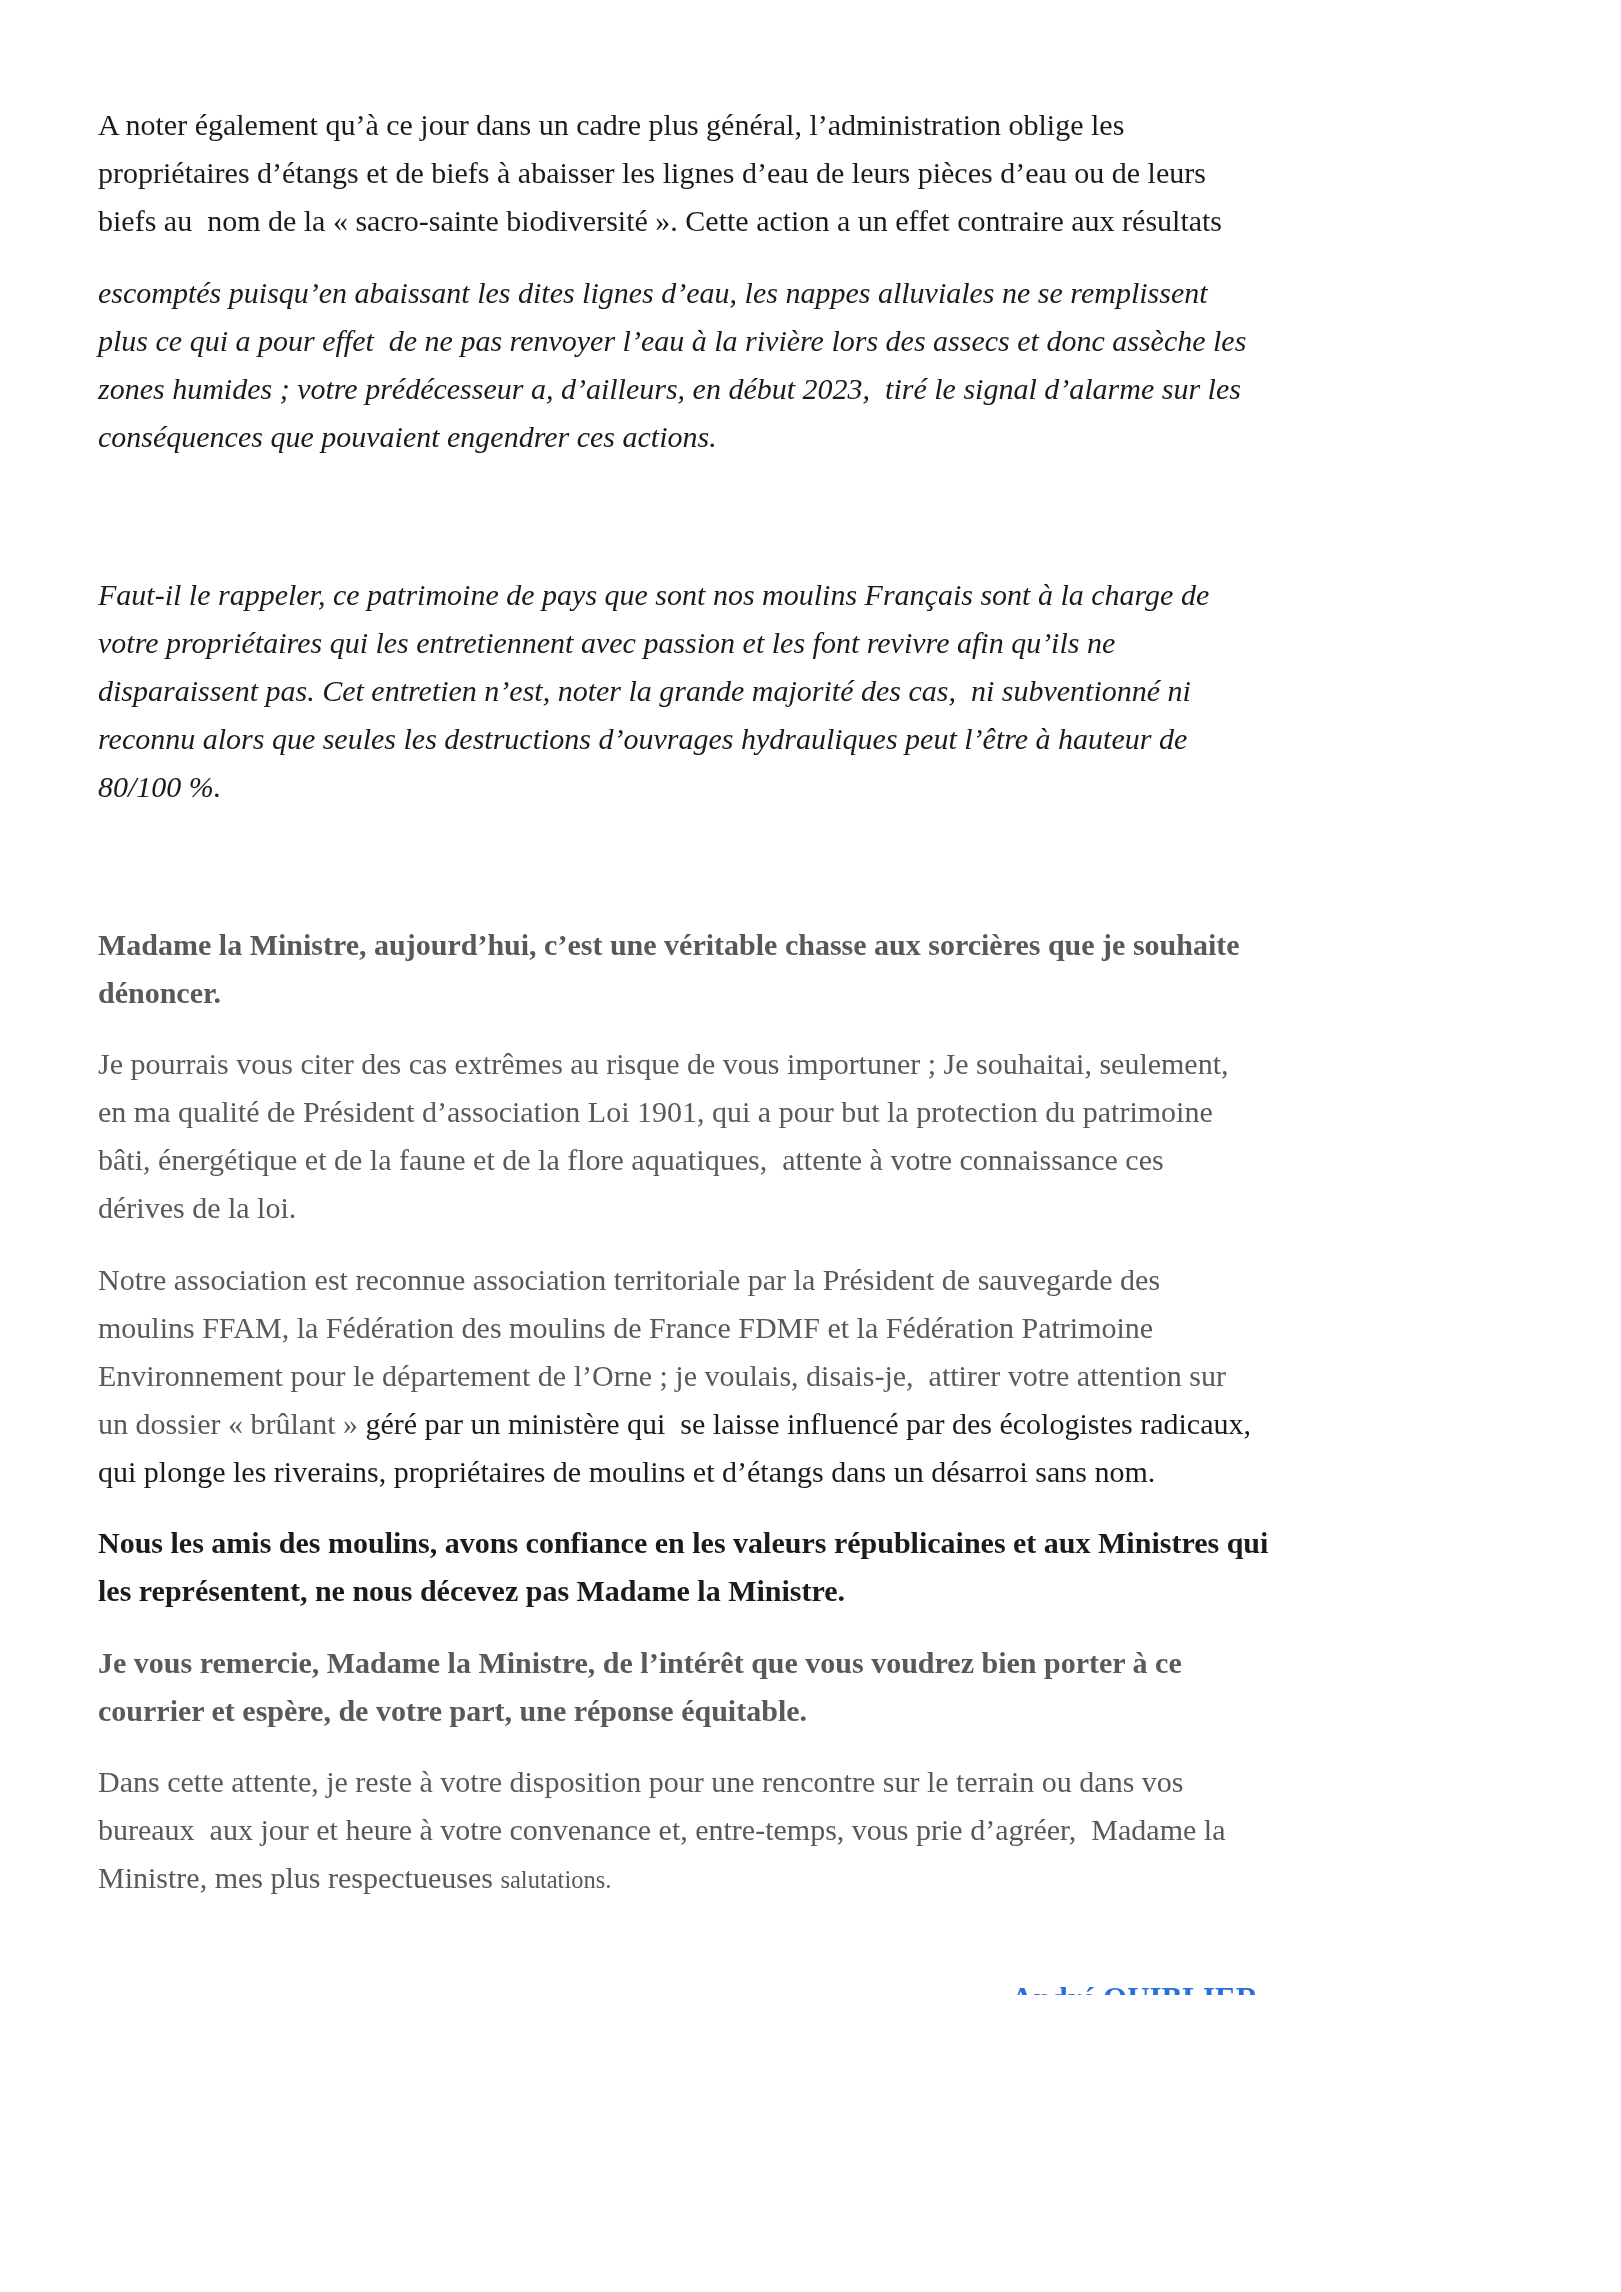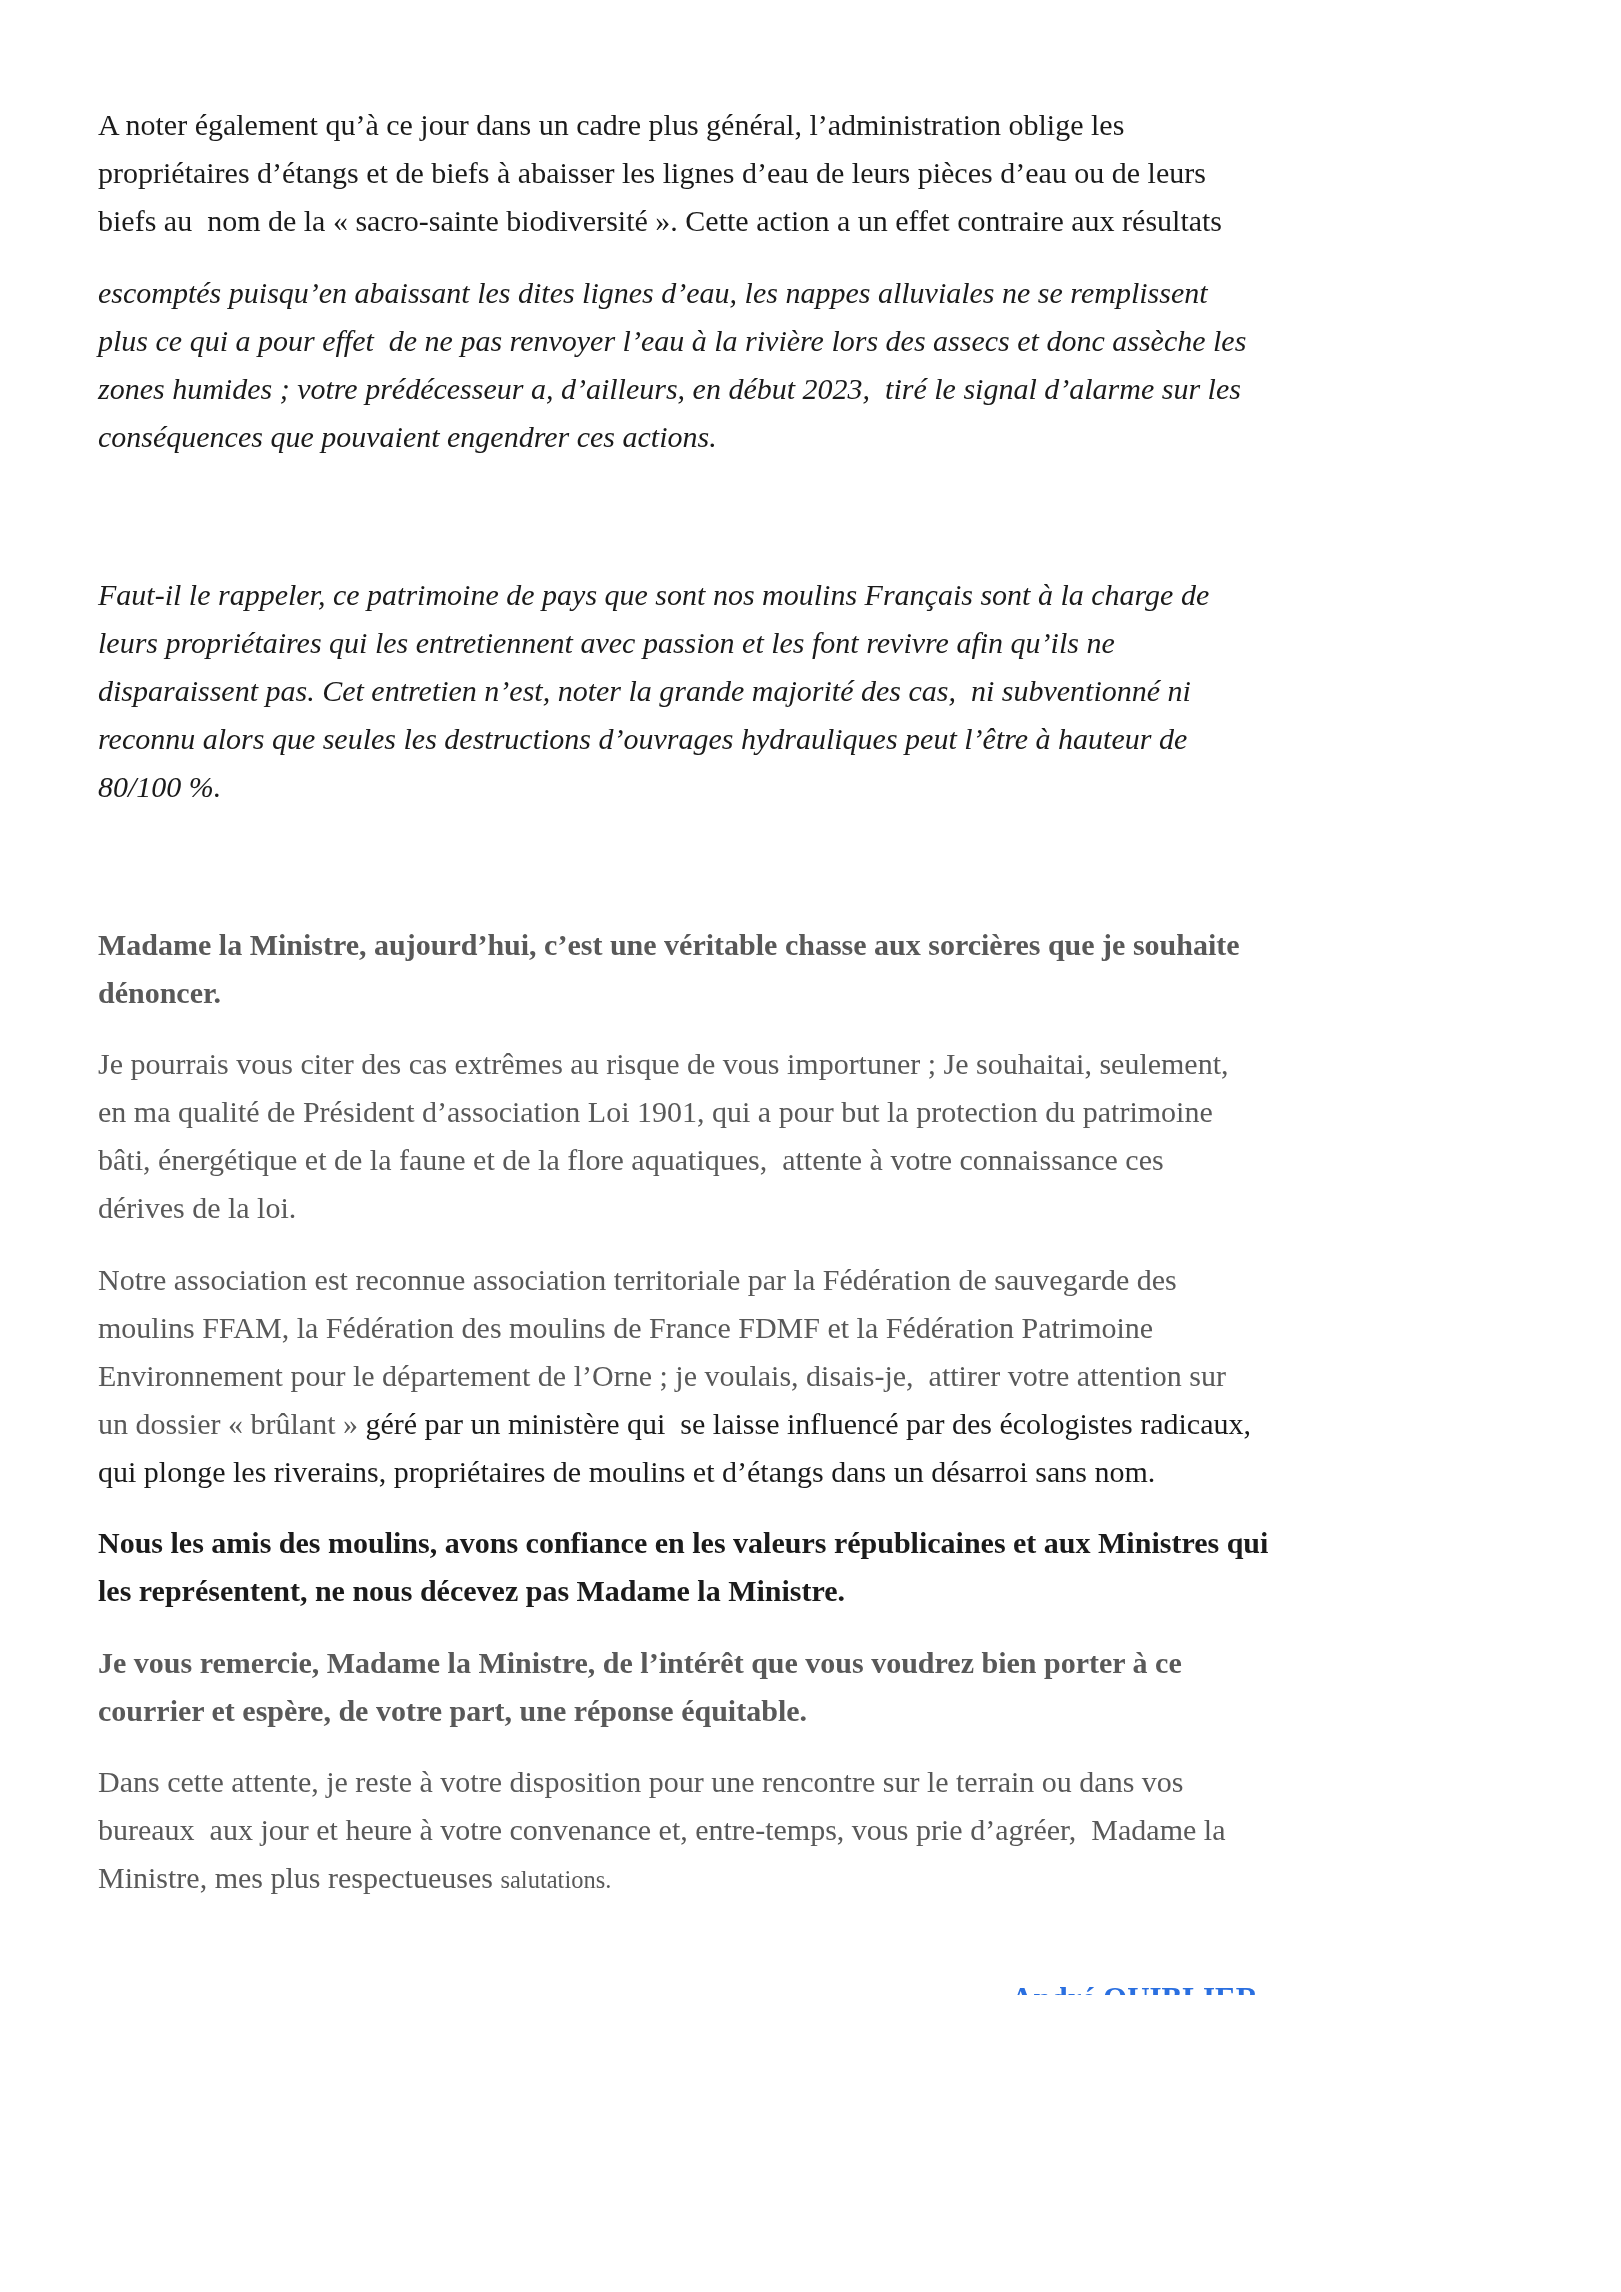--- a/index.html
+++ b/index.html
@@ -61,37 +61,37 @@
           <div class="line"><span class="seg c-black">biefs au  nom de la « sacro-sainte biodiversité ». Cette action a un effet contraire aux résultats</span></div>
         </div>
         <div class="para gap-after">
           <div class="line"><span class="seg c-black">escomptés puisqu’en abaissant les dites lignes d’eau, les nappes alluviales ne se remplissent</span></div>
           <div class="line"><span class="seg c-black">plus ce qui a pour effet  de ne pas renvoyer l’eau à la rivière lors des assecs et donc assèche les</span></div>
           <div class="line"><span class="seg c-black">zones humides ; votre prédécesseur a, d’ailleurs, en début 2023,  tiré le signal d’alarme sur les</span></div>
           <div class="line"><span class="seg c-black">conséquences que pouvaient engendrer ces actions.</span></div>
         </div>
         <div class="para gap-after">
           <div class="line"><span class="seg c-black">Faut-il le rappeler, ce patrimoine de pays que sont nos moulins Français sont à la charge de</span></div>
-          <div class="line"><span class="seg c-black">leurs propriétaires qui les entretiennent avec passion et les font revivre afin qu’ils ne</span></div>
+          <div class="line"><span class="seg c-black">votre propriétaires qui les entretiennent avec passion et les font revivre afin qu’ils ne</span></div>
           <div class="line"><span class="seg c-black">disparaissent pas. Cet entretien n’est, noter la grande majorité des cas,  ni subventionné ni</span></div>
           <div class="line"><span class="seg c-black">reconnu alors que seules les destructions d’ouvrages hydrauliques peut l’être à hauteur de</span></div>
           <div class="line"><span class="seg c-black">80/100 %.</span></div>
         </div>
         <div class="para">
           <div class="line"><span class="seg c-gray bold">Madame la Ministre, aujourd’hui, c’est une véritable chasse aux sorcières que je souhaite</span></div>
           <div class="line"><span class="seg c-gray bold">dénoncer.</span></div>
         </div>
         <div class="para">
           <div class="line"><span class="seg c-gray">Je pourrais vous citer des cas extrêmes au risque de vous importuner ; Je souhaitai, seulement,</span></div>
           <div class="line"><span class="seg c-gray">en ma qualité de Président d’association Loi 1901, qui a pour but la protection du patrimoine</span></div>
           <div class="line"><span class="seg c-gray">bâti, énergétique et de la faune et de la flore aquatiques,  attente à votre connaissance ces</span></div>
           <div class="line"><span class="seg c-gray">dérives de la loi.</span></div>
         </div>
         <div class="para">
-          <div class="line"><span class="seg c-gray">Notre association est reconnue association territoriale par la Fédération de sauvegarde des</span></div>
+          <div class="line"><span class="seg c-gray">Notre association est reconnue association territoriale par la Président de sauvegarde des</span></div>
           <div class="line"><span class="seg c-gray">moulins FFAM, la Fédération des moulins de France FDMF et la Fédération Patrimoine</span></div>
           <div class="line"><span class="seg c-gray">Environnement pour le département de l’Orne ; je voulais, disais-je,  attirer votre attention sur</span></div>
           <div class="line"><span class="seg c-gray">un dossier « brûlant » </span><span class="seg c-black">géré par un ministère qui  se laisse influencé par des écologistes radicaux,</span></div>
           <div class="line"><span class="seg c-black">qui plonge les riverains, propriétaires de moulins et d’étangs dans un désarroi sans nom.</span></div>
         </div>
         <div class="para">
           <div class="line"><span class="seg c-black bold">Nous les amis des moulins, avons confiance en les valeurs républicaines et aux Ministres qui</span></div>
           <div class="line"><span class="seg c-black bold">les représentent, ne nous décevez pas Madame la Ministre.</span></div>
         </div>
         <div class="para">

